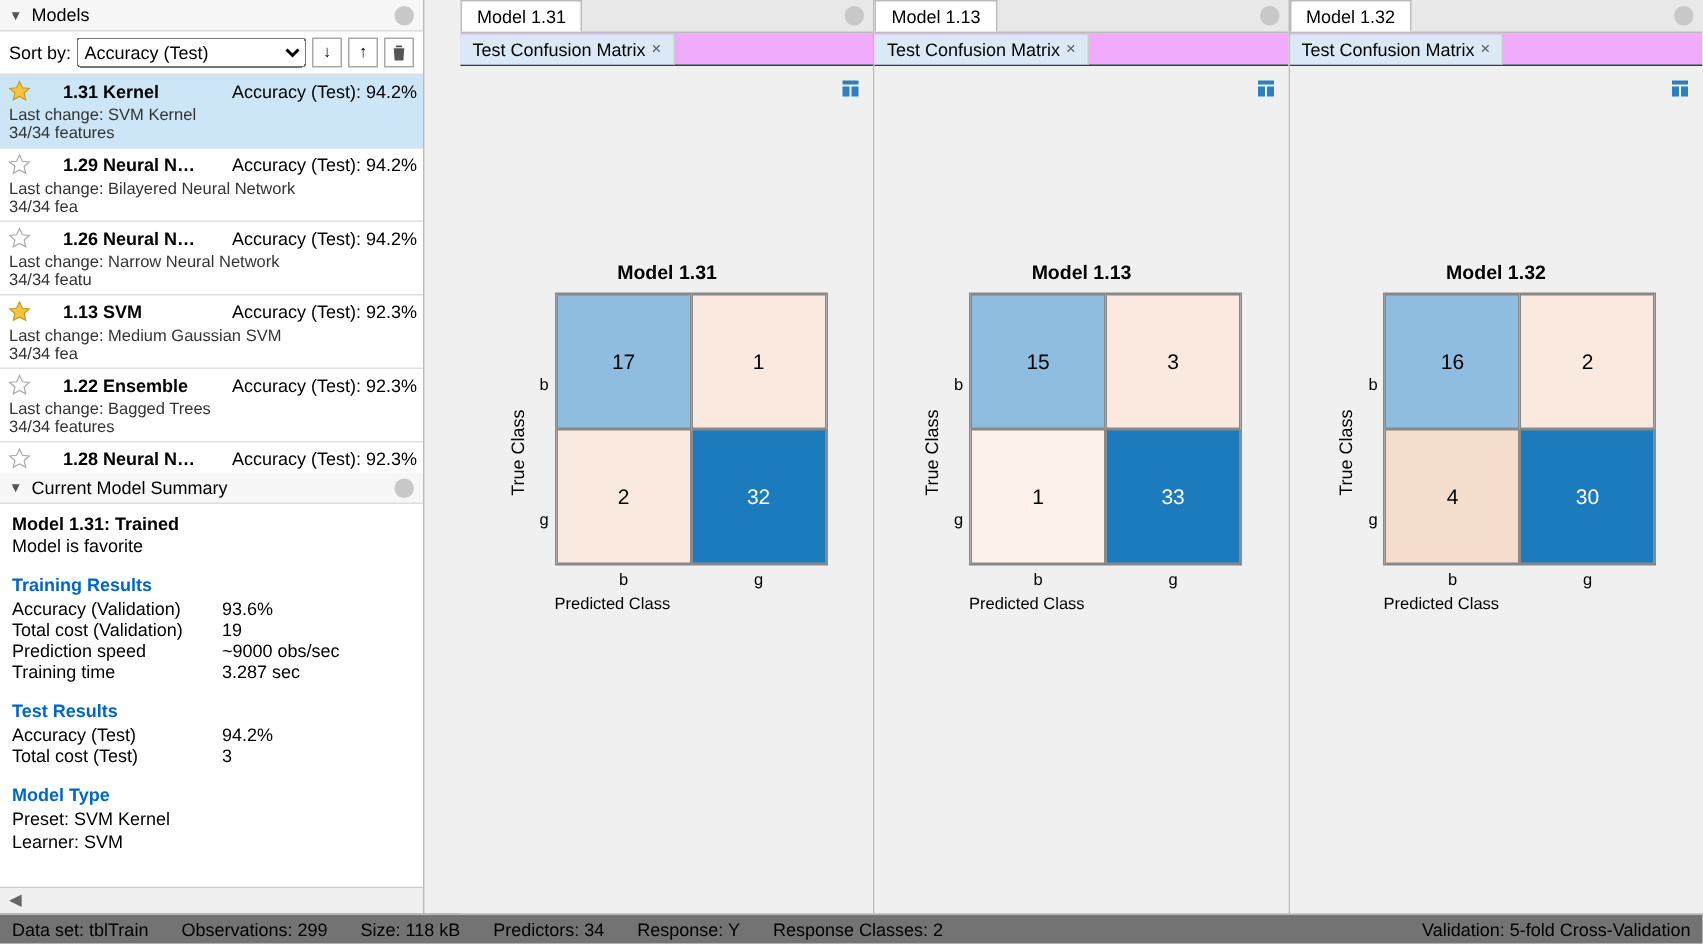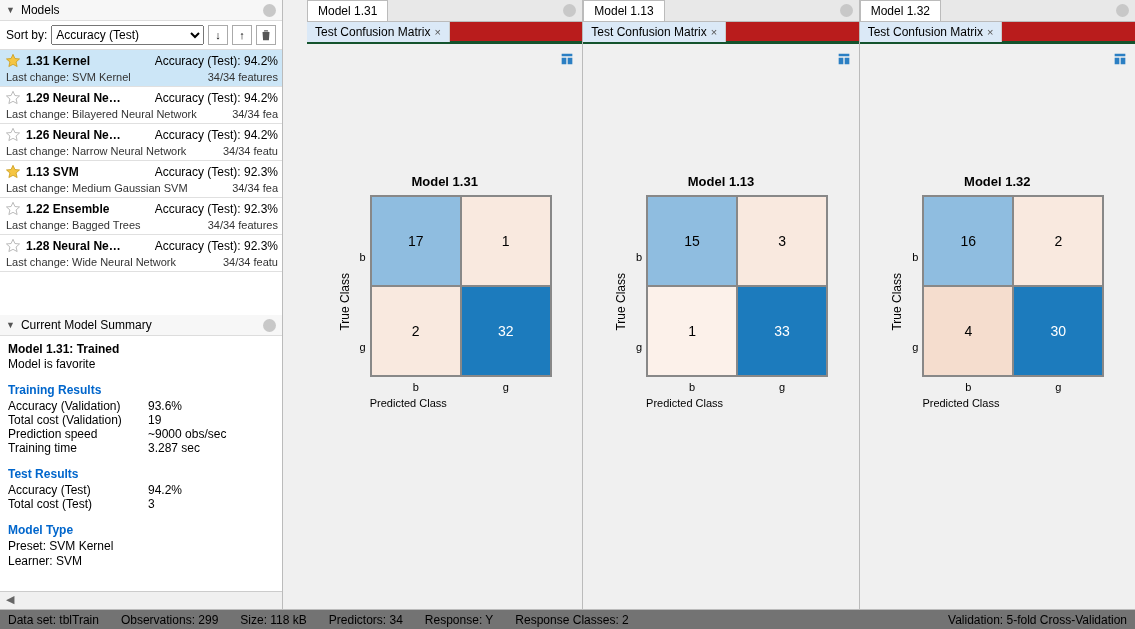--- a/index.html
+++ b/index.html
@@ -14,46 +14,46 @@
 .panel-header .circle-btn { width: 13px; height: 13px; border-radius: 50%; background: #c8c8c8; cursor: pointer; }
 
 .sort-row { display: flex; align-items: center; padding: 4px 6px; gap: 4px; border-bottom: 1px solid #ddd; }
 .sort-row select { flex: 1; font-size: 12px; height: 20px; }
 .icon-btn { width: 20px; height: 20px; border: 1px solid #aaa; background: #fff; display: flex; align-items: center; justify-content: center; cursor: pointer; font-size: 11px; }
 .trash-btn svg { width: 14px; height: 14px; }
 
 .model-list { overflow-y: auto; flex: 0 0 265px; }
 .model-item { border-bottom: 1px solid #e0e0e0; padding: 2px 4px; }
 .model-item.selected { background: #cce6f7; }
-.model-item .row1 { display: flex; align-items: center; gap: 4px; }
+.model-item .row1 { display: flex; align-items: center; gap: 20px; }
 .star { width: 18px; height: 18px; display: flex; align-items: center; justify-content: center; }
 .star svg { width: 16px; height: 16px; }
 .model-name { font-weight: bold; flex: 1; white-space: nowrap; overflow: hidden; text-overflow: ellipsis; }
 .model-acc { font-size: 12px; }
-.model-item .row2 { display: flex; font-size: 11px; color: #333; padding: 1px 0 1px 2px; }
+.model-item .row2 { display: flex; font-size: 11px; color: #333; padding: 1px 0 1px 2px; flex-direction: column; }
 .model-item .row2 .lc { flex: 1; white-space: nowrap; overflow: hidden; text-overflow: ellipsis; }
 
 .summary { flex: 1; overflow-y: auto; padding: 6px 8px; font-size: 12px; background: #fff; position: relative; }
 .summary::-webkit-scrollbar { width: 12px; }
 .summary .line { margin-bottom: 1px; }
 .summary .section-title { color: #0066cc; font-weight: bold; margin-top: 12px; margin-bottom: 2px; }
 .summary .kv { display: flex; }
 .summary .kv .k { width: 140px; }
 
 
 .panes { flex: 1; display: flex; padding-left: 24px; }
 .pane { flex: 1; border-left: 1px solid #bbb; display: flex; flex-direction: column; background: #f0f0f0; }
 .pane:first-child { border-left: none; }
 .pane-tabs { display: flex; align-items: center; background: #e8e8e8; border-bottom: 1px solid #bbb; height: 22px; }
 .pane-tab { padding: 3px 10px; background: #fff; border: 1px solid #bbb; border-bottom: none; font-size: 12px; display: flex; align-items: center; gap: 6px; }
 .pane-tab.active { background: #fff; }
 .pane-tabs .spacer { flex: 1; }
 .pane-tabs .dot { width: 13px; height: 13px; border-radius: 50%; background: #c8c8c8; margin-right: 6px; cursor: pointer; }
 
-.subtabs { display: flex; align-items: center; background: #b91c1c; border-bottom: 3px solid #14532d; height: 22px; }
+.subtabs { display: flex; align-items: center; background: #f0abfc; border-bottom: 1px solid #14532d; height: 22px; }
 .subtab { padding: 3px 8px; font-size: 12px; border-right: 1px solid #ccc; background: #dbe9f7; color: #000; display: flex; align-items: center; gap: 4px; }
 .subtab .x { color: #555; cursor: pointer; font-size: 11px; }
 
 .plot-area { flex: 1; background: #f0f0f0; position: relative; padding: 10px; }
 .dock-icon { position: absolute; top: 6px; right: 6px; width: 18px; height: 18px; cursor: pointer; display:flex; align-items:center; justify-content:center; }
 .dock-icon svg { width:16px; height:16px; }
 
 .chart-title { text-align: center; font-weight: bold; font-size: 13px; margin-top: 120px; margin-bottom: 6px; }
 .matrix-wrap { display: flex; justify-content: center; align-items: center; gap: 4px; }
 .ylabel { writing-mode: vertical-rl; transform: rotate(180deg); font-size: 12px; }

